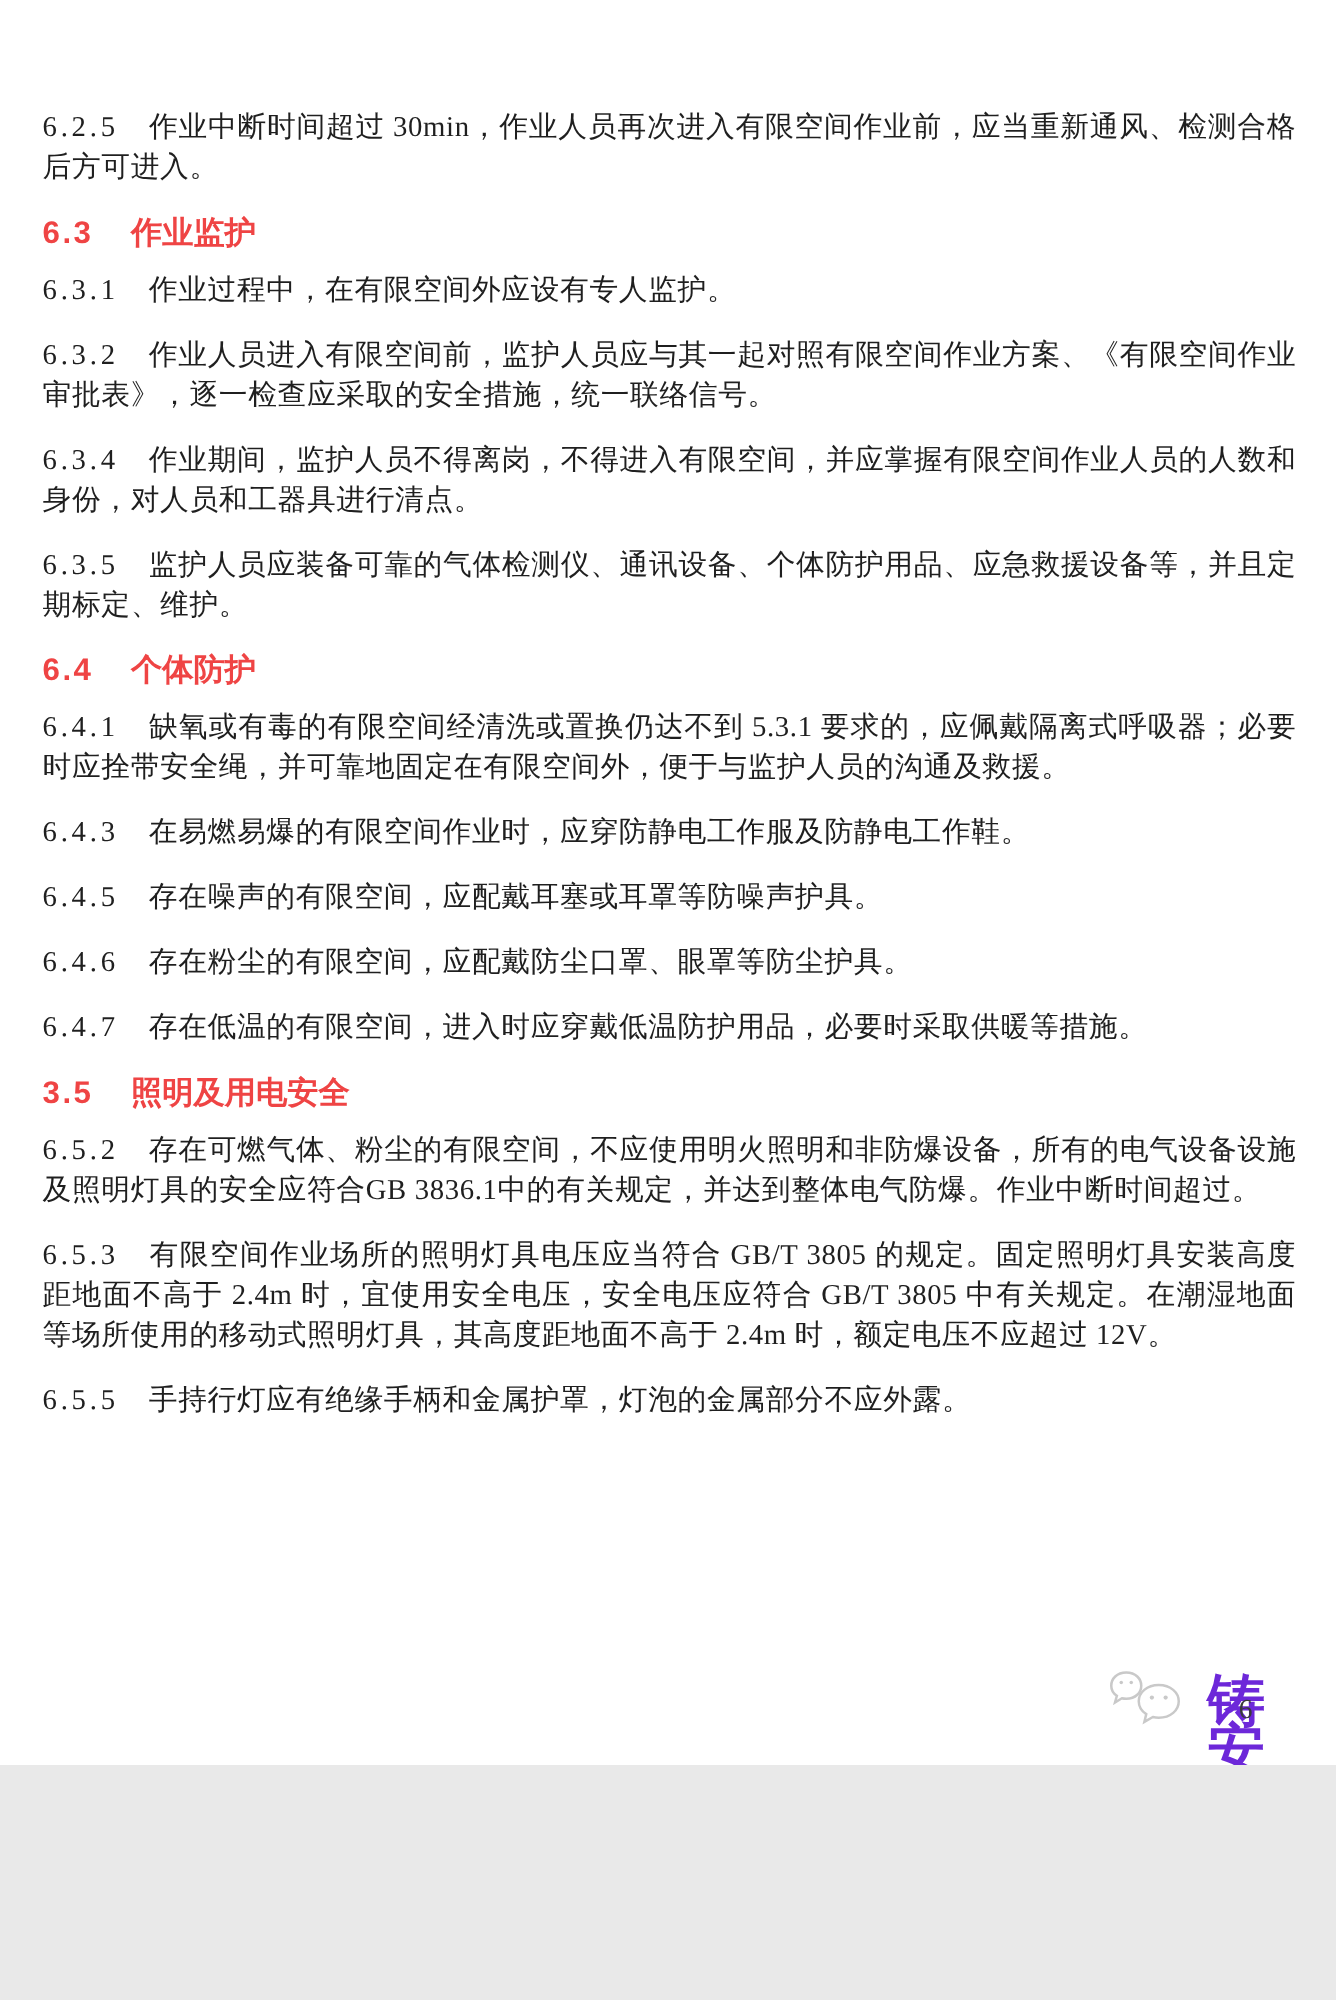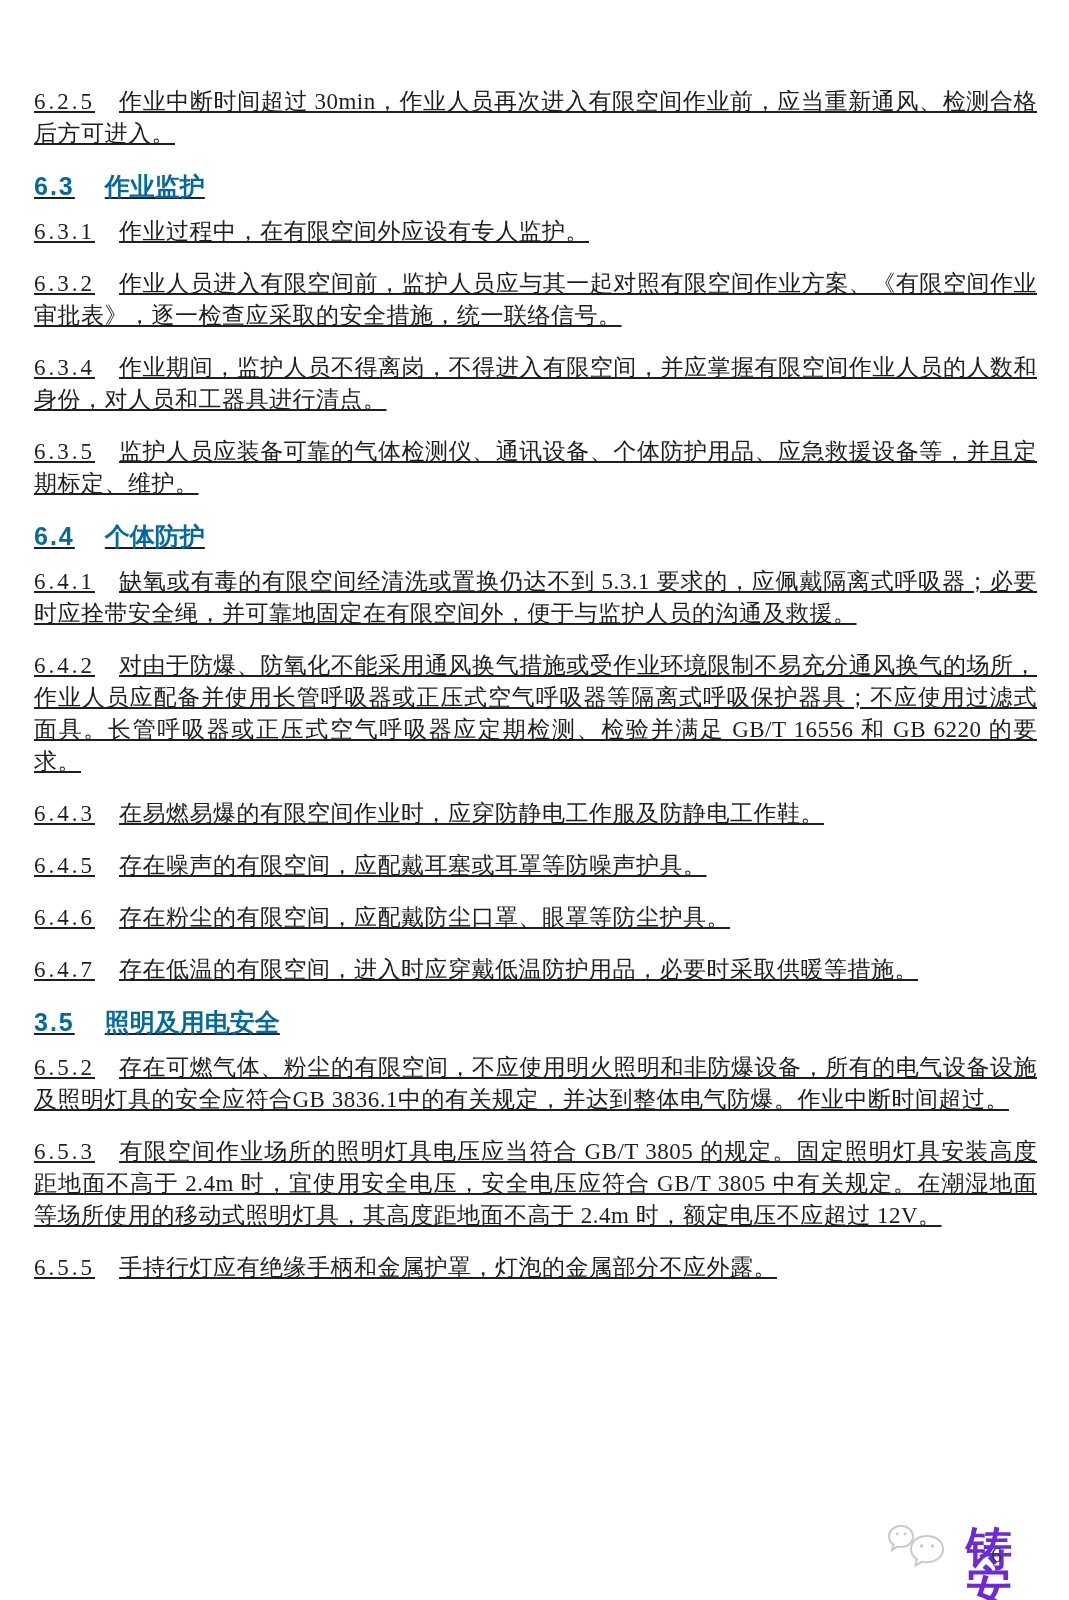--- a/index.html
+++ b/index.html
@@ -1,44 +1,43 @@
 <!DOCTYPE html>
 <html lang="zh"><head>
 <meta charset="utf-8">
 <style>
   html, body { margin: 0; padding: 0; background: #e9e9e9; }
   .page {
     position: relative;
     width: 1069px;
-    height: 1600px;
+    height: 1412px;
     margin: 0 auto;
     background: #ffffff;
     overflow: hidden;
     color: #1f1f1f;
     font-family: "Liberation Serif", "DejaVu Serif", serif;
-    text-decoration: underline;
   }
   .content {
     box-sizing: border-box;
     padding: 86px 32px 0 34px;
   }
   p.clause {
     margin: 0 0 20px 0;
     font-size: 23px;
     line-height: 32px;
     text-align: justify;
     letter-spacing: 0.5px;
   }
   h2.heading {
     margin: 3px 0 14px 0;
     font-size: 25px;
     line-height: 32px;
     font-weight: bold;
     font-family: "Liberation Sans", "DejaVu Sans", sans-serif;
-    color: #0369a1;
+    color: #ef4444;
   }
   .num {
     letter-spacing: 3px;
     margin-right: 24px;
     white-space: nowrap;
   }
   h2.heading .num { margin-right: 30px; letter-spacing: 2px; }
   .txt { }
   
   .footer-mark {
@@ -82,21 +81,20 @@
 
   <main class="content" id="doc-content">
       <p class="clause"><span class="num">6.2.5</span><span class="txt">作业中断时间超过 30min，作业人员再次进入有限空间作业前，应当重新通风、检测合格后方可进入。</span></p>
       <h2 class="heading"><span class="num">6.3</span><span class="txt">作业监护</span></h2>
       <p class="clause"><span class="num">6.3.1</span><span class="txt">作业过程中，在有限空间外应设有专人监护。</span></p>
       <p class="clause"><span class="num">6.3.2</span><span class="txt">作业人员进入有限空间前，监护人员应与其一起对照有限空间作业方案、《有限空间作业审批表》，逐一检查应采取的安全措施，统一联络信号。</span></p>
       <p class="clause"><span class="num">6.3.4</span><span class="txt">作业期间，监护人员不得离岗，不得进入有限空间，并应掌握有限空间作业人员的人数和身份，对人员和工器具进行清点。</span></p>
       <p class="clause"><span class="num">6.3.5</span><span class="txt">监护人员应装备可靠的气体检测仪、通讯设备、个体防护用品、应急救援设备等，并且定期标定、维护。</span></p>
       <h2 class="heading"><span class="num">6.4</span><span class="txt">个体防护</span></h2>
       <p class="clause"><span class="num">6.4.1</span><span class="txt">缺氧或有毒的有限空间经清洗或置换仍达不到 5.3.1 要求的，应佩戴隔离式呼吸器；必要时应拴带安全绳，并可靠地固定在有限空间外，便于与监护人员的沟通及救援。</span></p>
-      <p class="clause"><span class="num">6.4.2</span><span class="txt">对由于防爆、防氧化不能采用通风换气措施或受作业环境限制不易充分通风换气的场所，作业人员应配备并使用长管呼吸器或正压式空气呼吸器等隔离式呼吸保护器具；不应使用过滤式面具。长管呼吸器或正压式空气呼吸器应定期检测、检验并满足 GB/T 16556 和 GB 6220 的要求。</span></p>
       <p class="clause"><span class="num">6.4.3</span><span class="txt">在易燃易爆的有限空间作业时，应穿防静电工作服及防静电工作鞋。</span></p>
       <p class="clause"><span class="num">6.4.5</span><span class="txt">存在噪声的有限空间，应配戴耳塞或耳罩等防噪声护具。</span></p>
       <p class="clause"><span class="num">6.4.6</span><span class="txt">存在粉尘的有限空间，应配戴防尘口罩、眼罩等防尘护具。</span></p>
       <p class="clause"><span class="num">6.4.7</span><span class="txt">存在低温的有限空间，进入时应穿戴低温防护用品，必要时采取供暖等措施。</span></p>
       <h2 class="heading"><span class="num">3.5</span><span class="txt">照明及用电安全</span></h2>
       <p class="clause"><span class="num">6.5.2</span><span class="txt">存在可燃气体、粉尘的有限空间，不应使用明火照明和非防爆设备，所有的电气设备设施及照明灯具的安全应符合GB 3836.1中的有关规定，并达到整体电气防爆。作业中断时间超过。</span></p>
       <p class="clause"><span class="num">6.5.3</span><span class="txt">有限空间作业场所的照明灯具电压应当符合 GB/T 3805 的规定。固定照明灯具安装高度距地面不高于 2.4m 时，宜使用安全电压，安全电压应符合 GB/T 3805 中有关规定。在潮湿地面等场所使用的移动式照明灯具，其高度距地面不高于 2.4m 时，额定电压不应超过 12V。</span></p>
       <p class="clause"><span class="num">6.5.5</span><span class="txt">手持行灯应有绝缘手柄和金属护罩，灯泡的金属部分不应外露。</span></p>
     </main>
 

